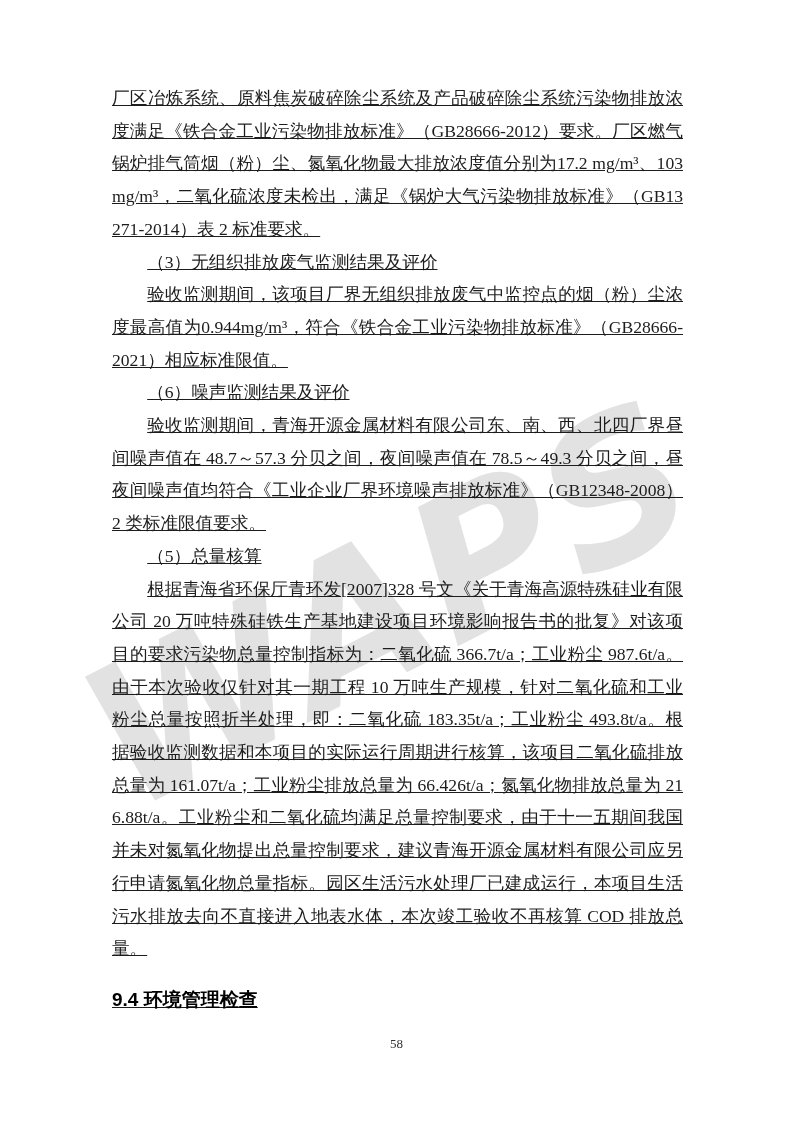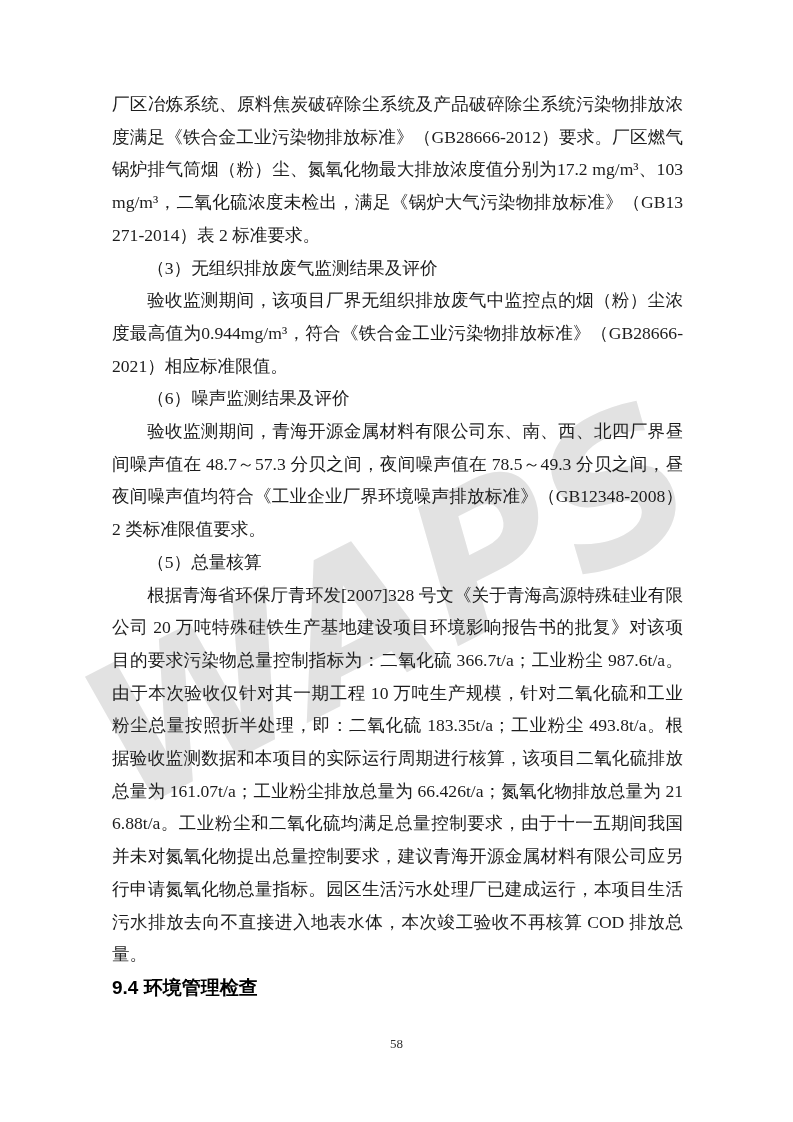--- a/index.html
+++ b/index.html
@@ -28,41 +28,42 @@
     font-size: 195px;
     letter-spacing: 2px;
     color: #e2e2e2;
     white-space: nowrap;
     z-index: 0;
     user-select: none;
   }
   .doc {
     position: absolute;
     left: 112px;
-    top: 88px;
+    top: 82px;
     width: 571px;
     z-index: 1;
+    text-decoration: underline;
   }
   p.para {
     margin: 0;
     font-size: 17.6px;
     line-height: 32.7px;
     text-align: justify;
     word-break: break-all;
   }
   p.continuation { text-indent: 0; }
   p.indent       { text-indent: 2em; }
   p.subheading   { text-indent: 2em; }
   p.heading {
     font-family: "Liberation Sans", "DejaVu Sans", sans-serif;
     font-weight: bold;
     font-size: 19px;
     line-height: 32.7px;
     text-indent: 0;
-    margin-top: 1px;
+    margin-top: 19px;
     color: #000000;
   }
   .page-number {
     position: absolute;
     top: 1036px;
     left: 0;
     right: 0;
     text-align: center;
     font-size: 13px;
     line-height: 16px;

